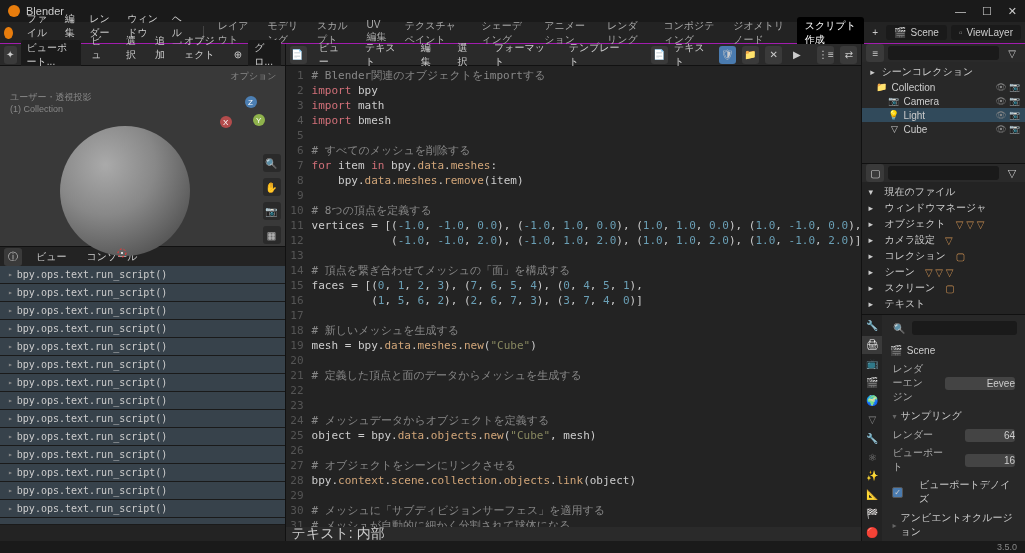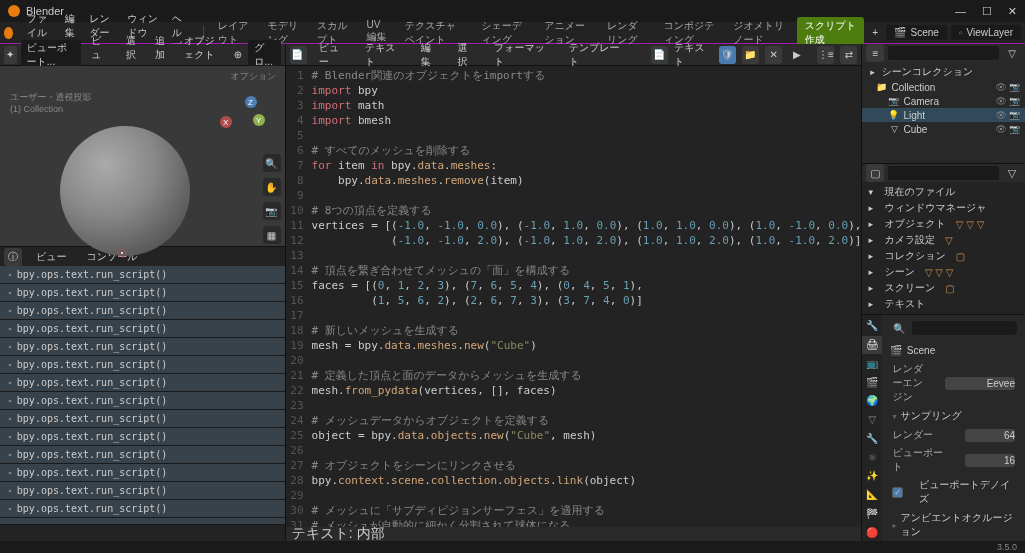--- a/index.html
+++ b/index.html
@@ -5,21 +5,21 @@
 * { margin:0; padding:0; box-sizing:border-box; }
 body { width:1025px; height:553px; background:#232323; font-family:sans-serif; font-size:11px; color:#ccc; overflow:hidden; }
 .titlebar { height:22px; background:#1a1a1a; display:flex; align-items:center; padding:0 8px; }
 .title-logo { width:12px; height:12px; background:#e87d0d; border-radius:50%; margin-right:6px; }
 .title-text { color:#ccc; flex:1; }
 .win-ctrls { display:flex; gap:16px; font-size:11px; }
 .menubar { height:22px; background:#232323; display:flex; align-items:center; padding:0 4px; gap:2px; border-bottom:1px solid #a21caf; }
 .menu-item { padding:2px 6px; cursor:pointer; color:#ccc; font-size:10px; }
 .menu-sep { width:1px; height:14px; background:#444; margin:0 4px; }
 .workspace-tab { padding:2px 8px; color:#aaa; font-size:10px; }
-.workspace-tab.active { background:#4d7c0f; color:#fff; border-radius:3px; }
+.workspace-tab.active { background:#000000; color:#fff; border-radius:3px; }
 .scene-ctrl { display:flex; align-items:center; gap:4px; margin-left:auto; }
 .scene-box { background:#1a1a1a; padding:2px 8px; border-radius:3px; display:flex; align-items:center; gap:4px; font-size:10px; }
 
 .main-layout { display:flex; height:calc(100% - 44px - 12px); }
 .left-col { width:302px; display:flex; flex-direction:column; border-right:1px solid #111; }
 .vp-header { height:22px; background:#2a2a2a; display:flex; align-items:center; padding:0 4px; gap:4px; border-bottom:1px solid #111; font-size:10px; }
 .vp-header .dd { background:#1a1a1a; padding:1px 6px; border-radius:3px; }
 .icon-btn { width:18px; height:18px; display:flex; align-items:center; justify-content:center; cursor:pointer; }
 .icon-btn.sq { background:#3a3a3a; border-radius:3px; }
 .viewport { height:180px; background:#393939; position:relative; }
@@ -281,21 +281,21 @@
         <div class="code-line"><span class="ln">12</span><span><span class="cc">            (</span><span class="num">-1.0</span><span class="cc">, </span><span class="num">-1.0</span><span class="cc">, </span><span class="num">2.0</span><span class="cc">), (</span><span class="num">-1.0</span><span class="cc">, </span><span class="num">1.0</span><span class="cc">, </span><span class="num">2.0</span><span class="cc">), (</span><span class="num">1.0</span><span class="cc">, </span><span class="num">1.0</span><span class="cc">, </span><span class="num">2.0</span><span class="cc">), (</span><span class="num">1.0</span><span class="cc">, </span><span class="num">-1.0</span><span class="cc">, </span><span class="num">2.0</span><span class="cc">)]</span></span></div>
         <div class="code-line"><span class="ln">13</span><span></span></div>
         <div class="code-line"><span class="ln">14</span><span><span class="comment"># 頂点を繋ぎ合わせてメッシュの「面」を構成する</span></span></div>
         <div class="code-line"><span class="ln">15</span><span><span class="cc">faces </span><span class="cc">=</span><span class="cc"> [(</span><span class="num">0</span><span class="cc">, </span><span class="num">1</span><span class="cc">, </span><span class="num">2</span><span class="cc">, </span><span class="num">3</span><span class="cc">), (</span><span class="num">7</span><span class="cc">, </span><span class="num">6</span><span class="cc">, </span><span class="num">5</span><span class="cc">, </span><span class="num">4</span><span class="cc">), (</span><span class="num">0</span><span class="cc">, </span><span class="num">4</span><span class="cc">, </span><span class="num">5</span><span class="cc">, </span><span class="num">1</span><span class="cc">),</span></span></div>
         <div class="code-line"><span class="ln">16</span><span><span class="cc">         (</span><span class="num">1</span><span class="cc">, </span><span class="num">5</span><span class="cc">, </span><span class="num">6</span><span class="cc">, </span><span class="num">2</span><span class="cc">), (</span><span class="num">2</span><span class="cc">, </span><span class="num">6</span><span class="cc">, </span><span class="num">7</span><span class="cc">, </span><span class="num">3</span><span class="cc">), (</span><span class="num">3</span><span class="cc">, </span><span class="num">7</span><span class="cc">, </span><span class="num">4</span><span class="cc">, </span><span class="num">0</span><span class="cc">)]</span></span></div>
         <div class="code-line"><span class="ln">17</span><span></span></div>
         <div class="code-line"><span class="ln">18</span><span><span class="comment"># 新しいメッシュを生成する</span></span></div>
         <div class="code-line"><span class="ln">19</span><span><span class="cc">mesh </span><span class="cc">=</span><span class="cc"> bpy</span><span class="cc">.</span><span class="fn">data</span><span class="cc">.</span><span class="fn">meshes</span><span class="cc">.</span><span class="fn">new</span><span class="cc">(</span><span class="str">"Cube"</span><span class="cc">)</span></span></div>
         <div class="code-line"><span class="ln">20</span><span></span></div>
         <div class="code-line"><span class="ln">21</span><span><span class="comment"># 定義した頂点と面のデータからメッシュを生成する</span></span></div>
-        <div class="code-line"><span class="ln">22</span><span><span class="cc">mesh</span><span class="cc">.</span><span class="fn">from_pydata</span><span class="cc">(vertices, [], faces)</span></span></div>
+        <div class="code-line"><span class="ln">22</span></div>
         <div class="code-line"><span class="ln">23</span><span></span></div>
         <div class="code-line"><span class="ln">24</span><span><span class="comment"># メッシュデータからオブジェクトを定義する</span></span></div>
         <div class="code-line"><span class="ln">25</span><span><span class="cc">object </span><span class="cc">=</span><span class="cc"> bpy</span><span class="cc">.</span><span class="fn">data</span><span class="cc">.</span><span class="fn">objects</span><span class="cc">.</span><span class="fn">new</span><span class="cc">(</span><span class="str">"Cube"</span><span class="cc">, mesh)</span></span></div>
         <div class="code-line"><span class="ln">26</span><span></span></div>
         <div class="code-line"><span class="ln">27</span><span><span class="comment"># オブジェクトをシーンにリンクさせる</span></span></div>
         <div class="code-line"><span class="ln">28</span><span><span class="cc">bpy</span><span class="cc">.</span><span class="fn">context</span><span class="cc">.</span><span class="fn">scene</span><span class="cc">.</span><span class="fn">collection</span><span class="cc">.</span><span class="fn">objects</span><span class="cc">.</span><span class="fn">link</span><span class="cc">(object)</span></span></div>
         <div class="code-line"><span class="ln">29</span><span></span></div>
         <div class="code-line"><span class="ln">30</span><span><span class="comment"># メッシュに「サブディビジョンサーフェス」を適用する</span></span></div>
         <div class="code-line"><span class="ln">31</span><span><span class="comment"># メッシュが自動的に細かく分割されて球体になる</span></span></div>
       </div>

